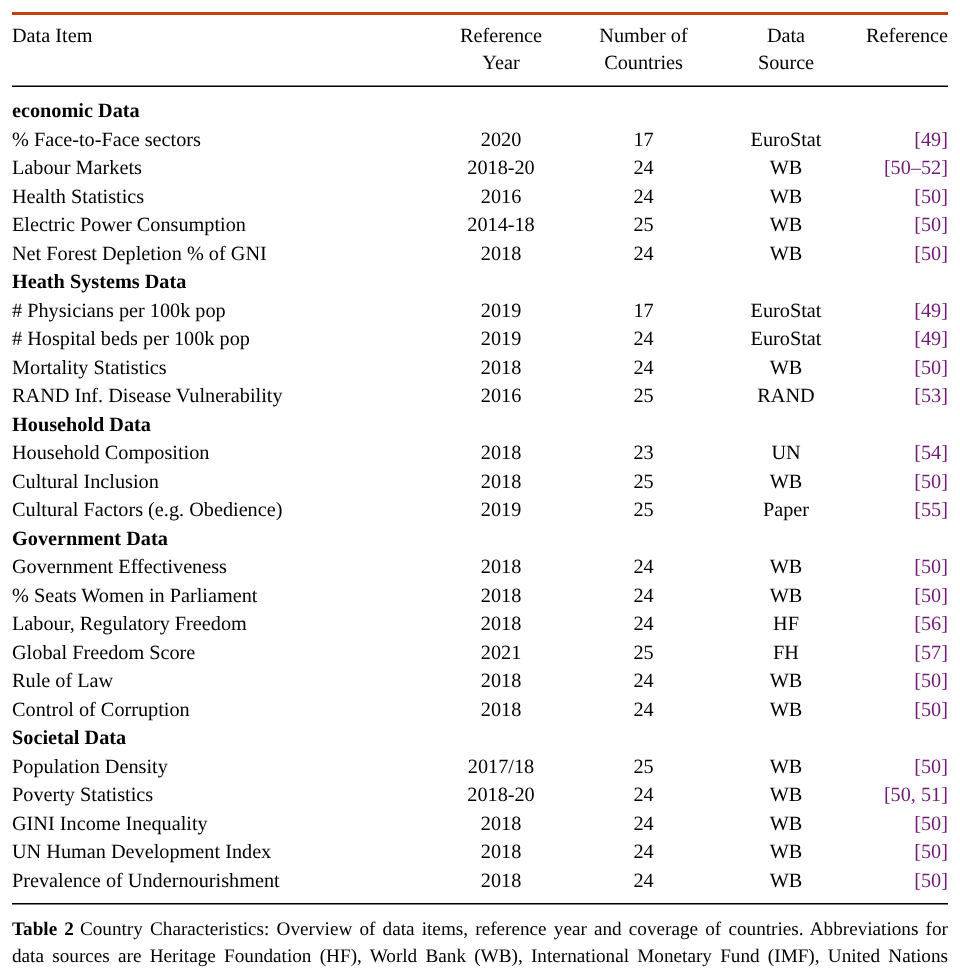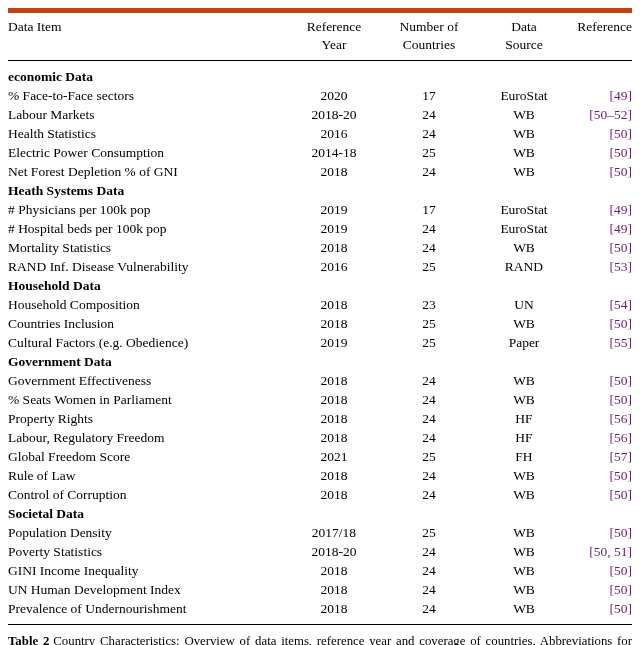--- a/index.html
+++ b/index.html
@@ -13,21 +13,21 @@
   .page {
     width: 624px;
     margin: 0 auto;
     padding-top: 8px;
     font-family: "Liberation Serif", "DejaVu Serif", serif;
     color: #000000;
   }
   table.data-table {
     width: 100%;
     border-collapse: collapse;
-    border-top: 5px solid #c2410c;
+    border-top: 2px solid #c2410c;
     border-bottom: 1px solid #000;
     font-size: 13.5px;
   }
   table.data-table th {
     font-weight: normal;
     vertical-align: top;
     line-height: 18px;
     padding: 5px 0 6px 0;
     border-bottom: 1px solid #000;
   }
@@ -173,21 +173,21 @@
           <td colspan="5" class="section-title">Household Data</td>
         </tr>
         <tr>
           <td class="td-item col-item">Household Composition</td>
           <td class="col-year">2018</td>
           <td class="col-count">23</td>
           <td class="col-source">UN</td>
           <td class="col-ref"><span class="cite">[54]</span></td>
         </tr>
         <tr>
-          <td class="td-item col-item">Countries Inclusion</td>
+          <td class="td-item col-item">Cultural Inclusion</td>
           <td class="col-year">2018</td>
           <td class="col-count">25</td>
           <td class="col-source">WB</td>
           <td class="col-ref"><span class="cite">[50]</span></td>
         </tr>
         <tr>
           <td class="td-item col-item">Cultural Factors (e.g. Obedience)</td>
           <td class="col-year">2019</td>
           <td class="col-count">25</td>
           <td class="col-source">Paper</td>
@@ -202,27 +202,20 @@
           <td class="col-count">24</td>
           <td class="col-source">WB</td>
           <td class="col-ref"><span class="cite">[50]</span></td>
         </tr>
         <tr>
           <td class="td-item col-item">% Seats Women in Parliament</td>
           <td class="col-year">2018</td>
           <td class="col-count">24</td>
           <td class="col-source">WB</td>
           <td class="col-ref"><span class="cite">[50]</span></td>
-        </tr>
-        <tr>
-          <td class="td-item col-item">Property Rights</td>
-          <td class="col-year">2018</td>
-          <td class="col-count">24</td>
-          <td class="col-source">HF</td>
-          <td class="col-ref"><span class="cite">[56]</span></td>
         </tr>
         <tr>
           <td class="td-item col-item">Labour, Regulatory Freedom</td>
           <td class="col-year">2018</td>
           <td class="col-count">24</td>
           <td class="col-source">HF</td>
           <td class="col-ref"><span class="cite">[56]</span></td>
         </tr>
         <tr>
           <td class="td-item col-item">Global Freedom Score</td>

